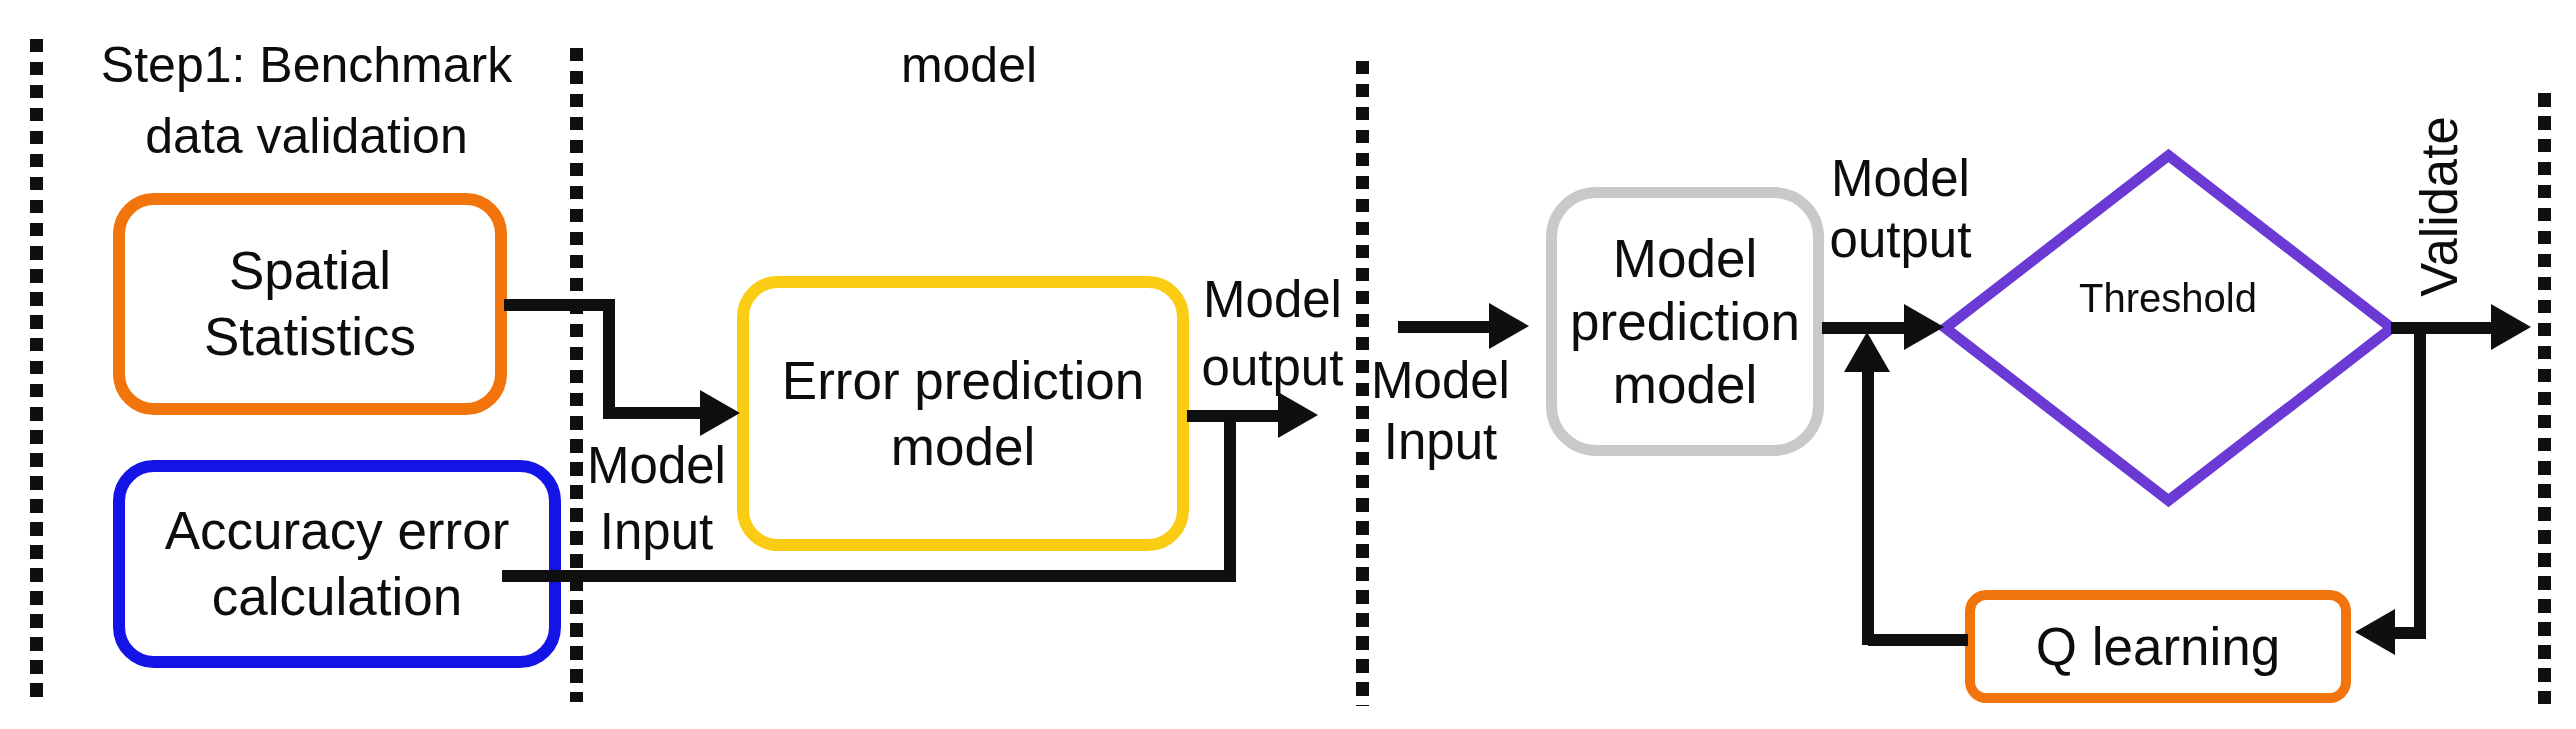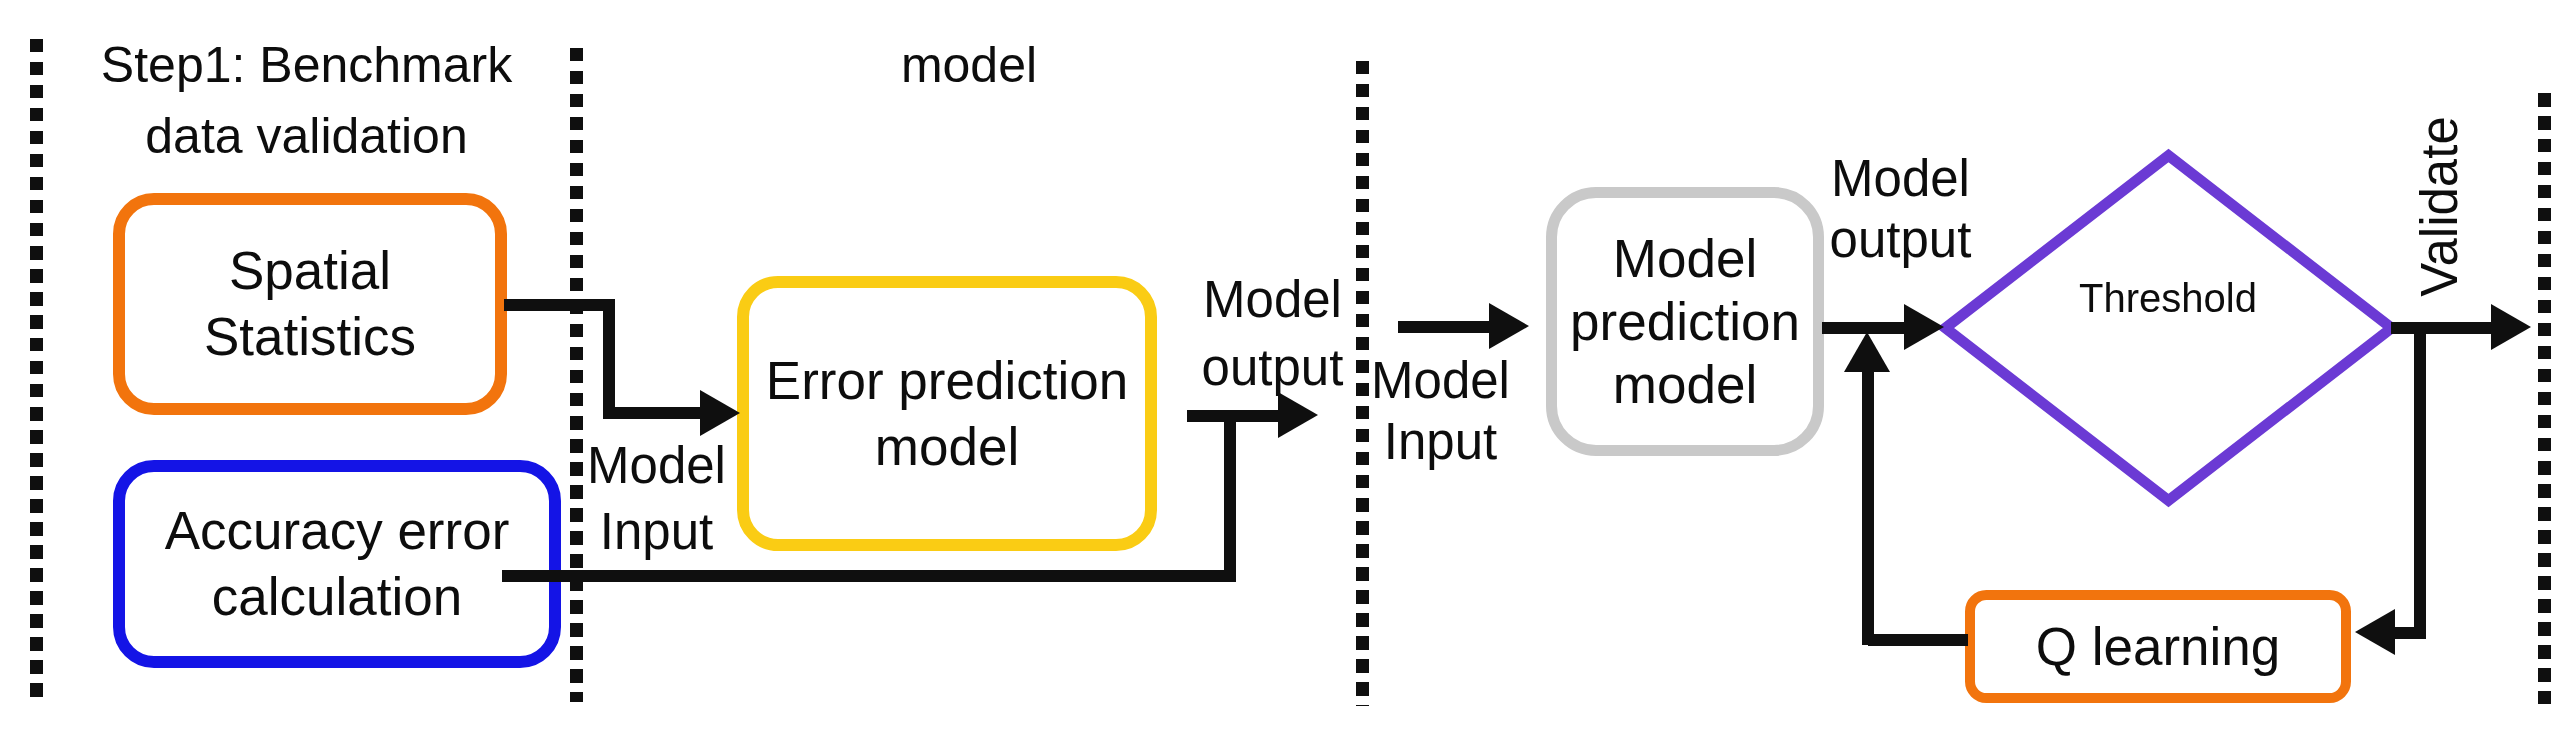--- a/index.html
+++ b/index.html
@@ -93,21 +93,21 @@
 
   <div class="box orange-border" style="left:113px;top:193px;width:394px;height:222px;border-width:12px;border-radius:41px;">
     <div>Spatial</div>
     <div>Statistics</div>
   </div>
   <div class="box blue-border" style="left:113px;top:460px;width:448px;height:208px;border-width:12px;border-radius:41px;">
     <div>Accuracy error</div>
     <div>calculation</div>
   </div>
 
-  <div class="box yellow-border" style="left:737px;top:276px;width:420px;height:275px;border-width:12px;border-radius:41px;justify-content:center;">
+  <div class="box yellow-border" style="left:737px;top:276px;width:452px;height:275px;border-width:12px;border-radius:41px;justify-content:center;">
     <div>Error prediction</div>
     <div>model</div>
   </div>
 
   <div class="box gray-border" style="left:1546px;top:187px;width:278px;height:269px;border-width:11.4px;border-radius:50px;line-height:63px;">
     <div>Model</div>
     <div>prediction</div>
     <div>model</div>
   </div>
 

